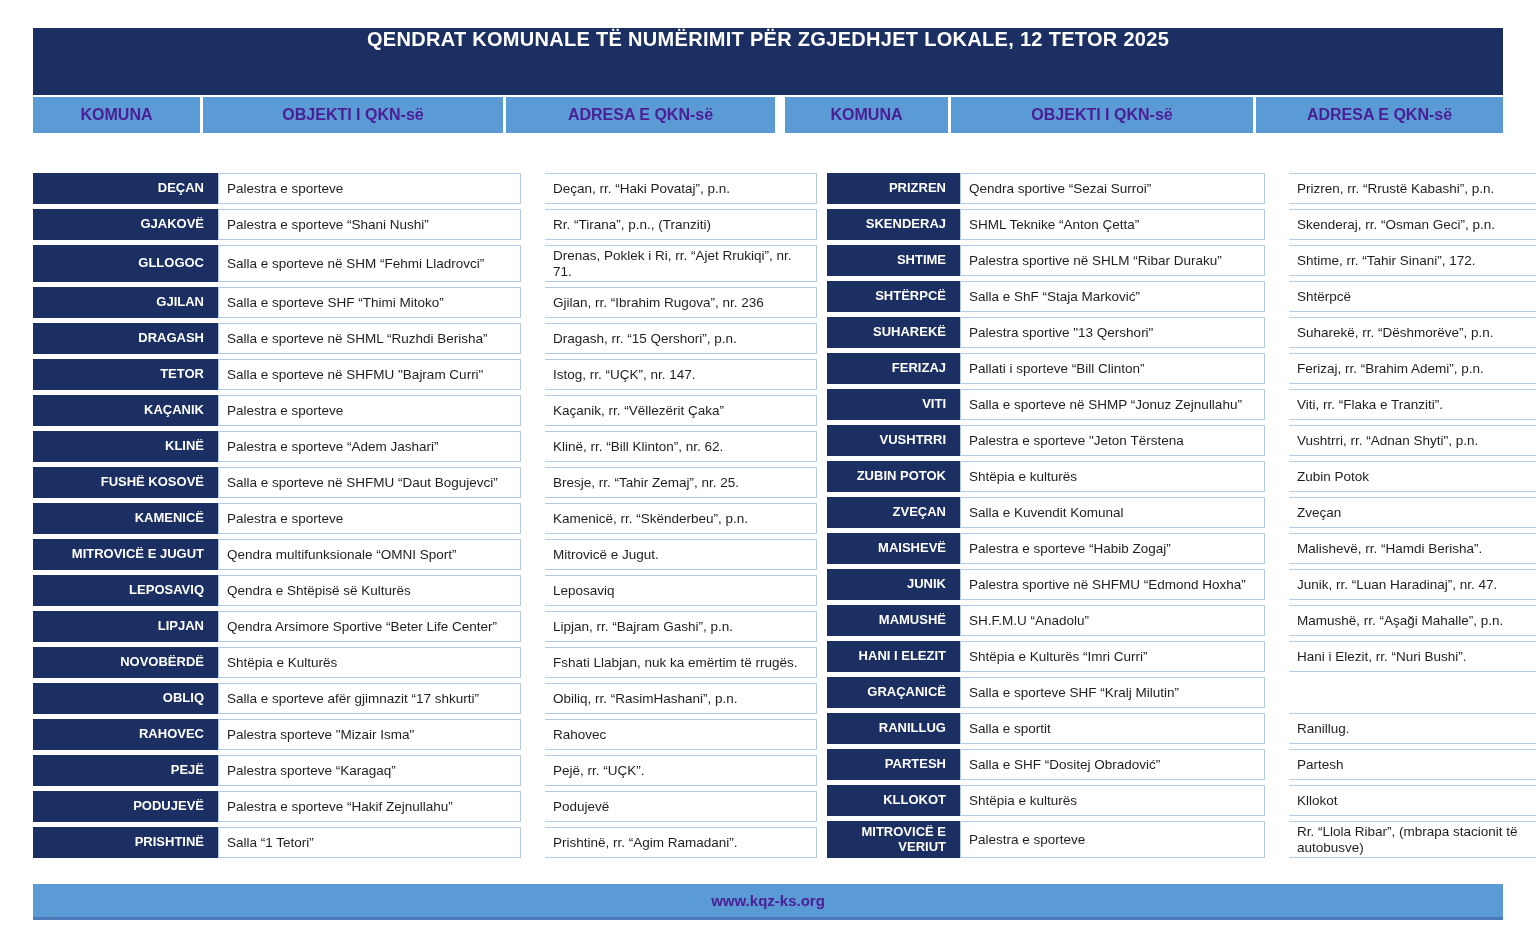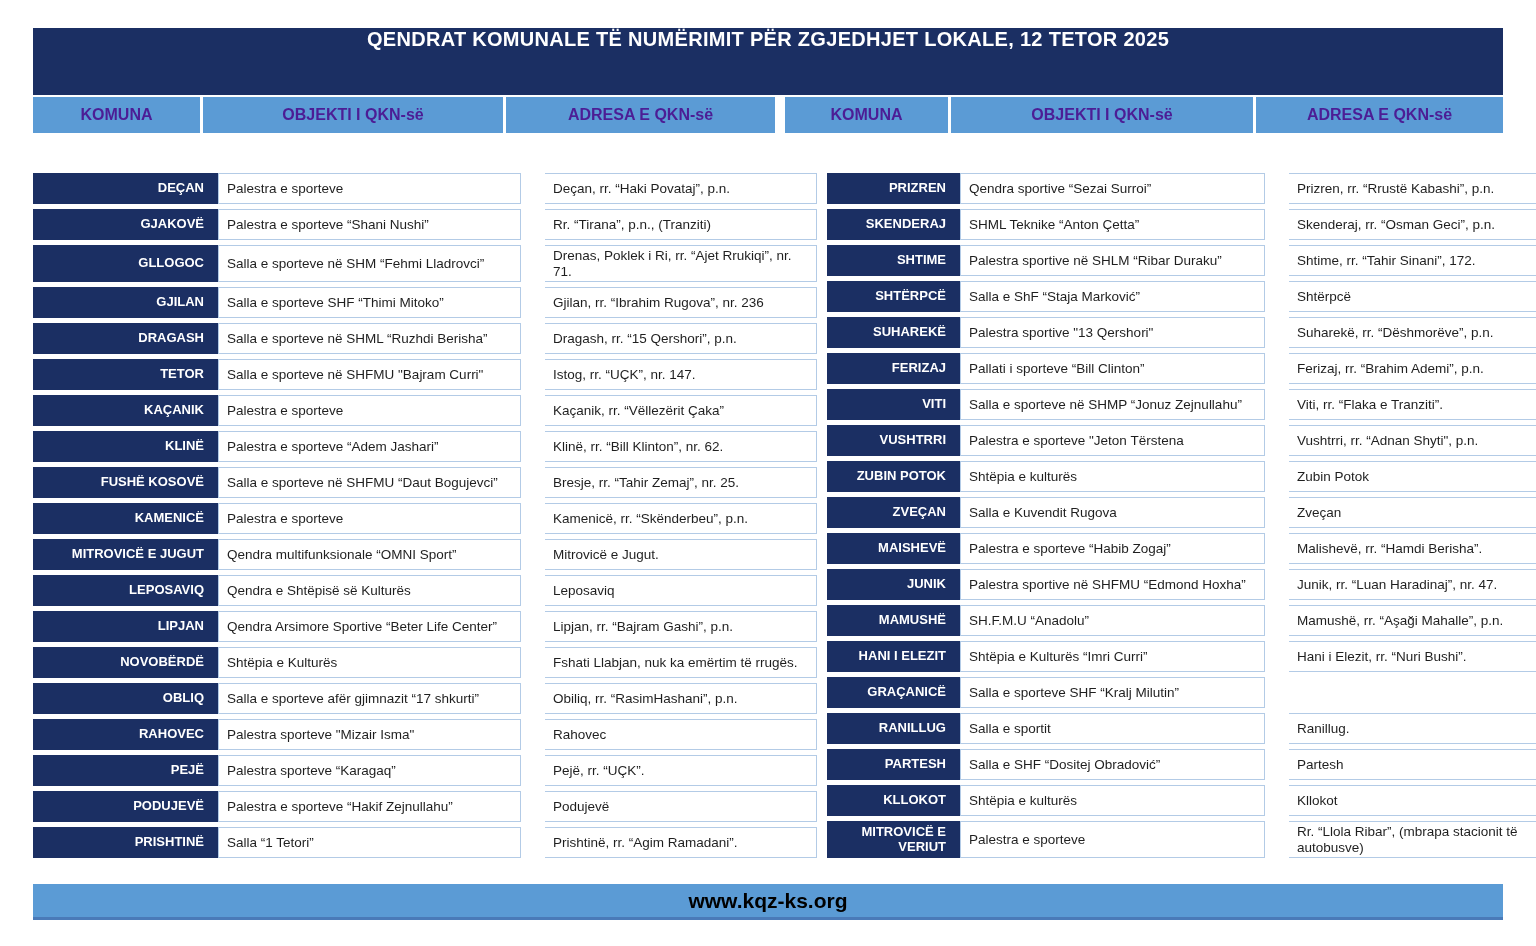--- a/index.html
+++ b/index.html
@@ -64,21 +64,21 @@
   .tbl-right .cell.adresa{width:250px}
 
   
   .footer-bar{
     position:absolute;left:33px;top:884px;width:1470px;height:36px;
     background:var(--light_blue,#5b9bd5);
     border-bottom:3px solid var(--footer_edge,#4a7ab8);
     display:flex;align-items:center;justify-content:center;
     box-sizing:border-box;
   }
-  .footer-bar span{color:#000000;font-weight:bold;font-size:21px;}
+  .footer-bar span{color:#4c1d95;font-weight:bold;font-size:15px;}
 </style>
 </head>
 <body>
 
 <div class="page">
 
   <header class="title-bar">
     <h1>QENDRAT KOMUNALE TË NUMËRIMIT PËR ZGJEDHJET LOKALE, 12 TETOR 2025</h1>
   </header>
 
@@ -263,21 +263,21 @@
         </div>
 
         <div class="row">
           <div class="cell komuna">ZUBIN POTOK</div>
           <div class="cell data objekti">Shtëpia e kulturës</div>
           <div class="cell data adresa">Zubin Potok</div>
         </div>
 
         <div class="row">
           <div class="cell komuna">ZVEÇAN</div>
-          <div class="cell data objekti">Salla e Kuvendit Rugova</div>
+          <div class="cell data objekti">Salla e Kuvendit Komunal</div>
           <div class="cell data adresa">Zveçan</div>
         </div>
 
         <div class="row">
           <div class="cell komuna">MAISHEVË</div>
           <div class="cell data objekti">Palestra e sporteve “Habib Zogaj”</div>
           <div class="cell data adresa">Malishevë, rr. “Hamdi Berisha”.</div>
         </div>
 
         <div class="row">

